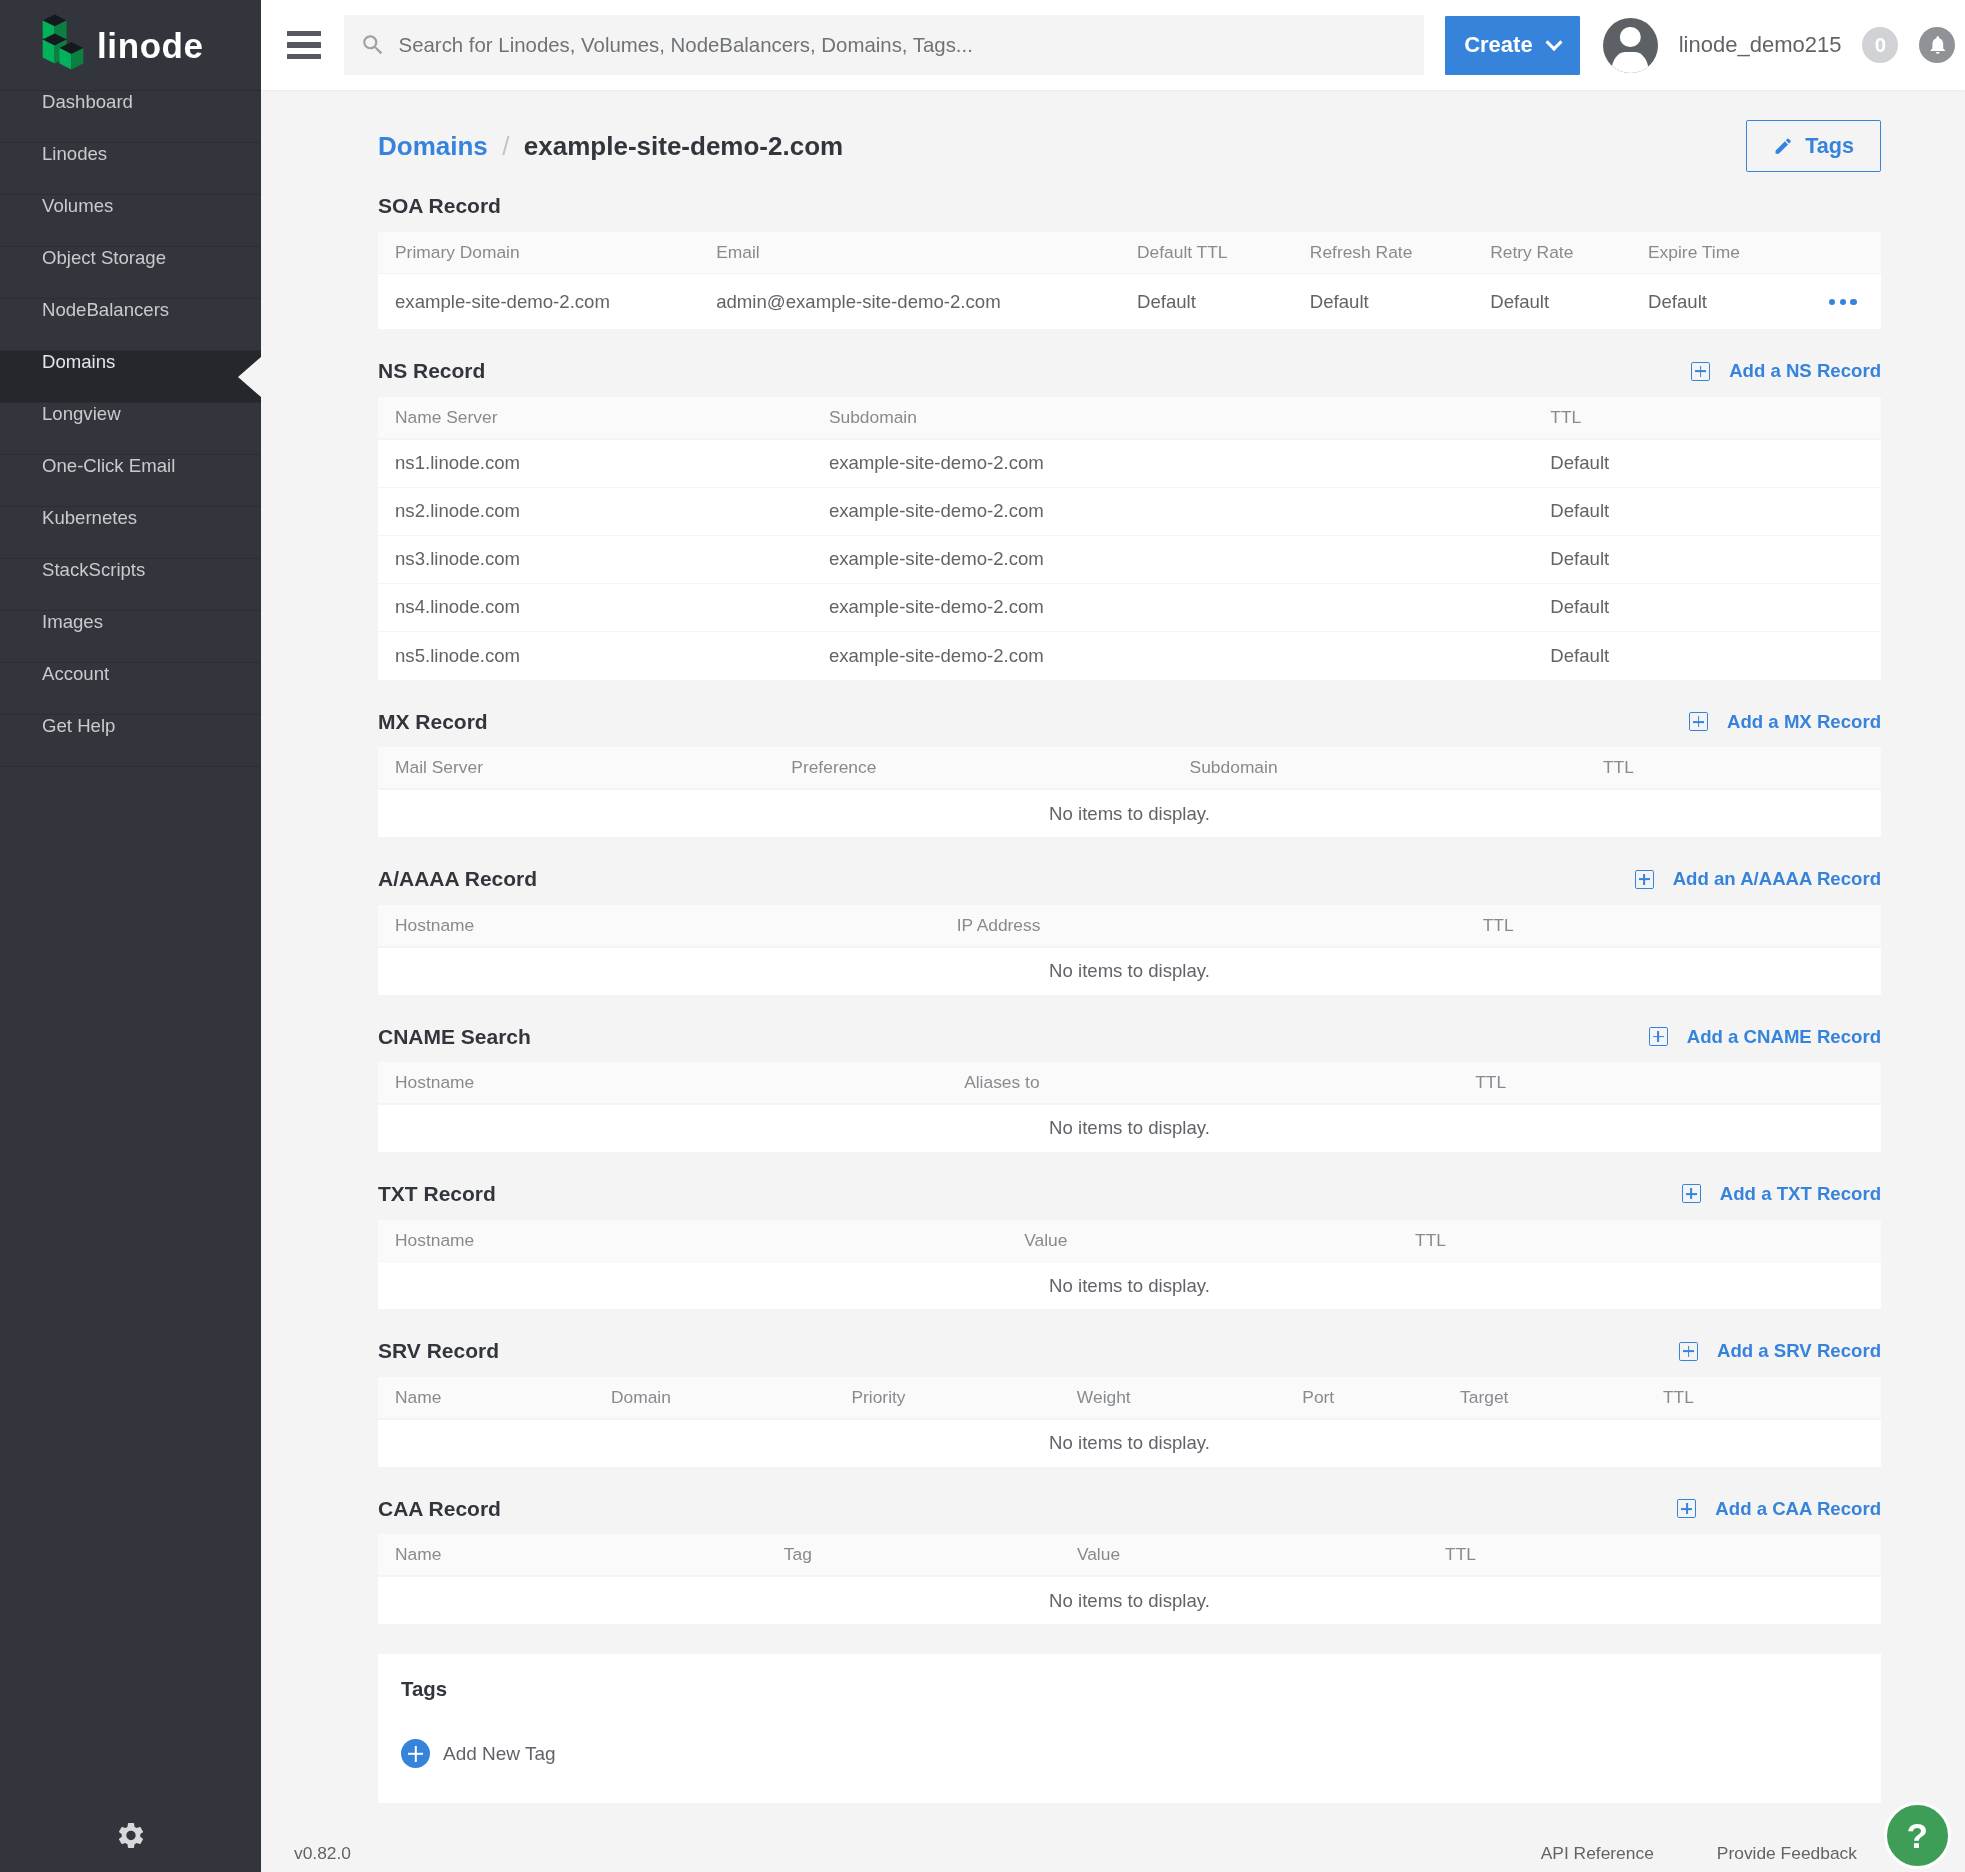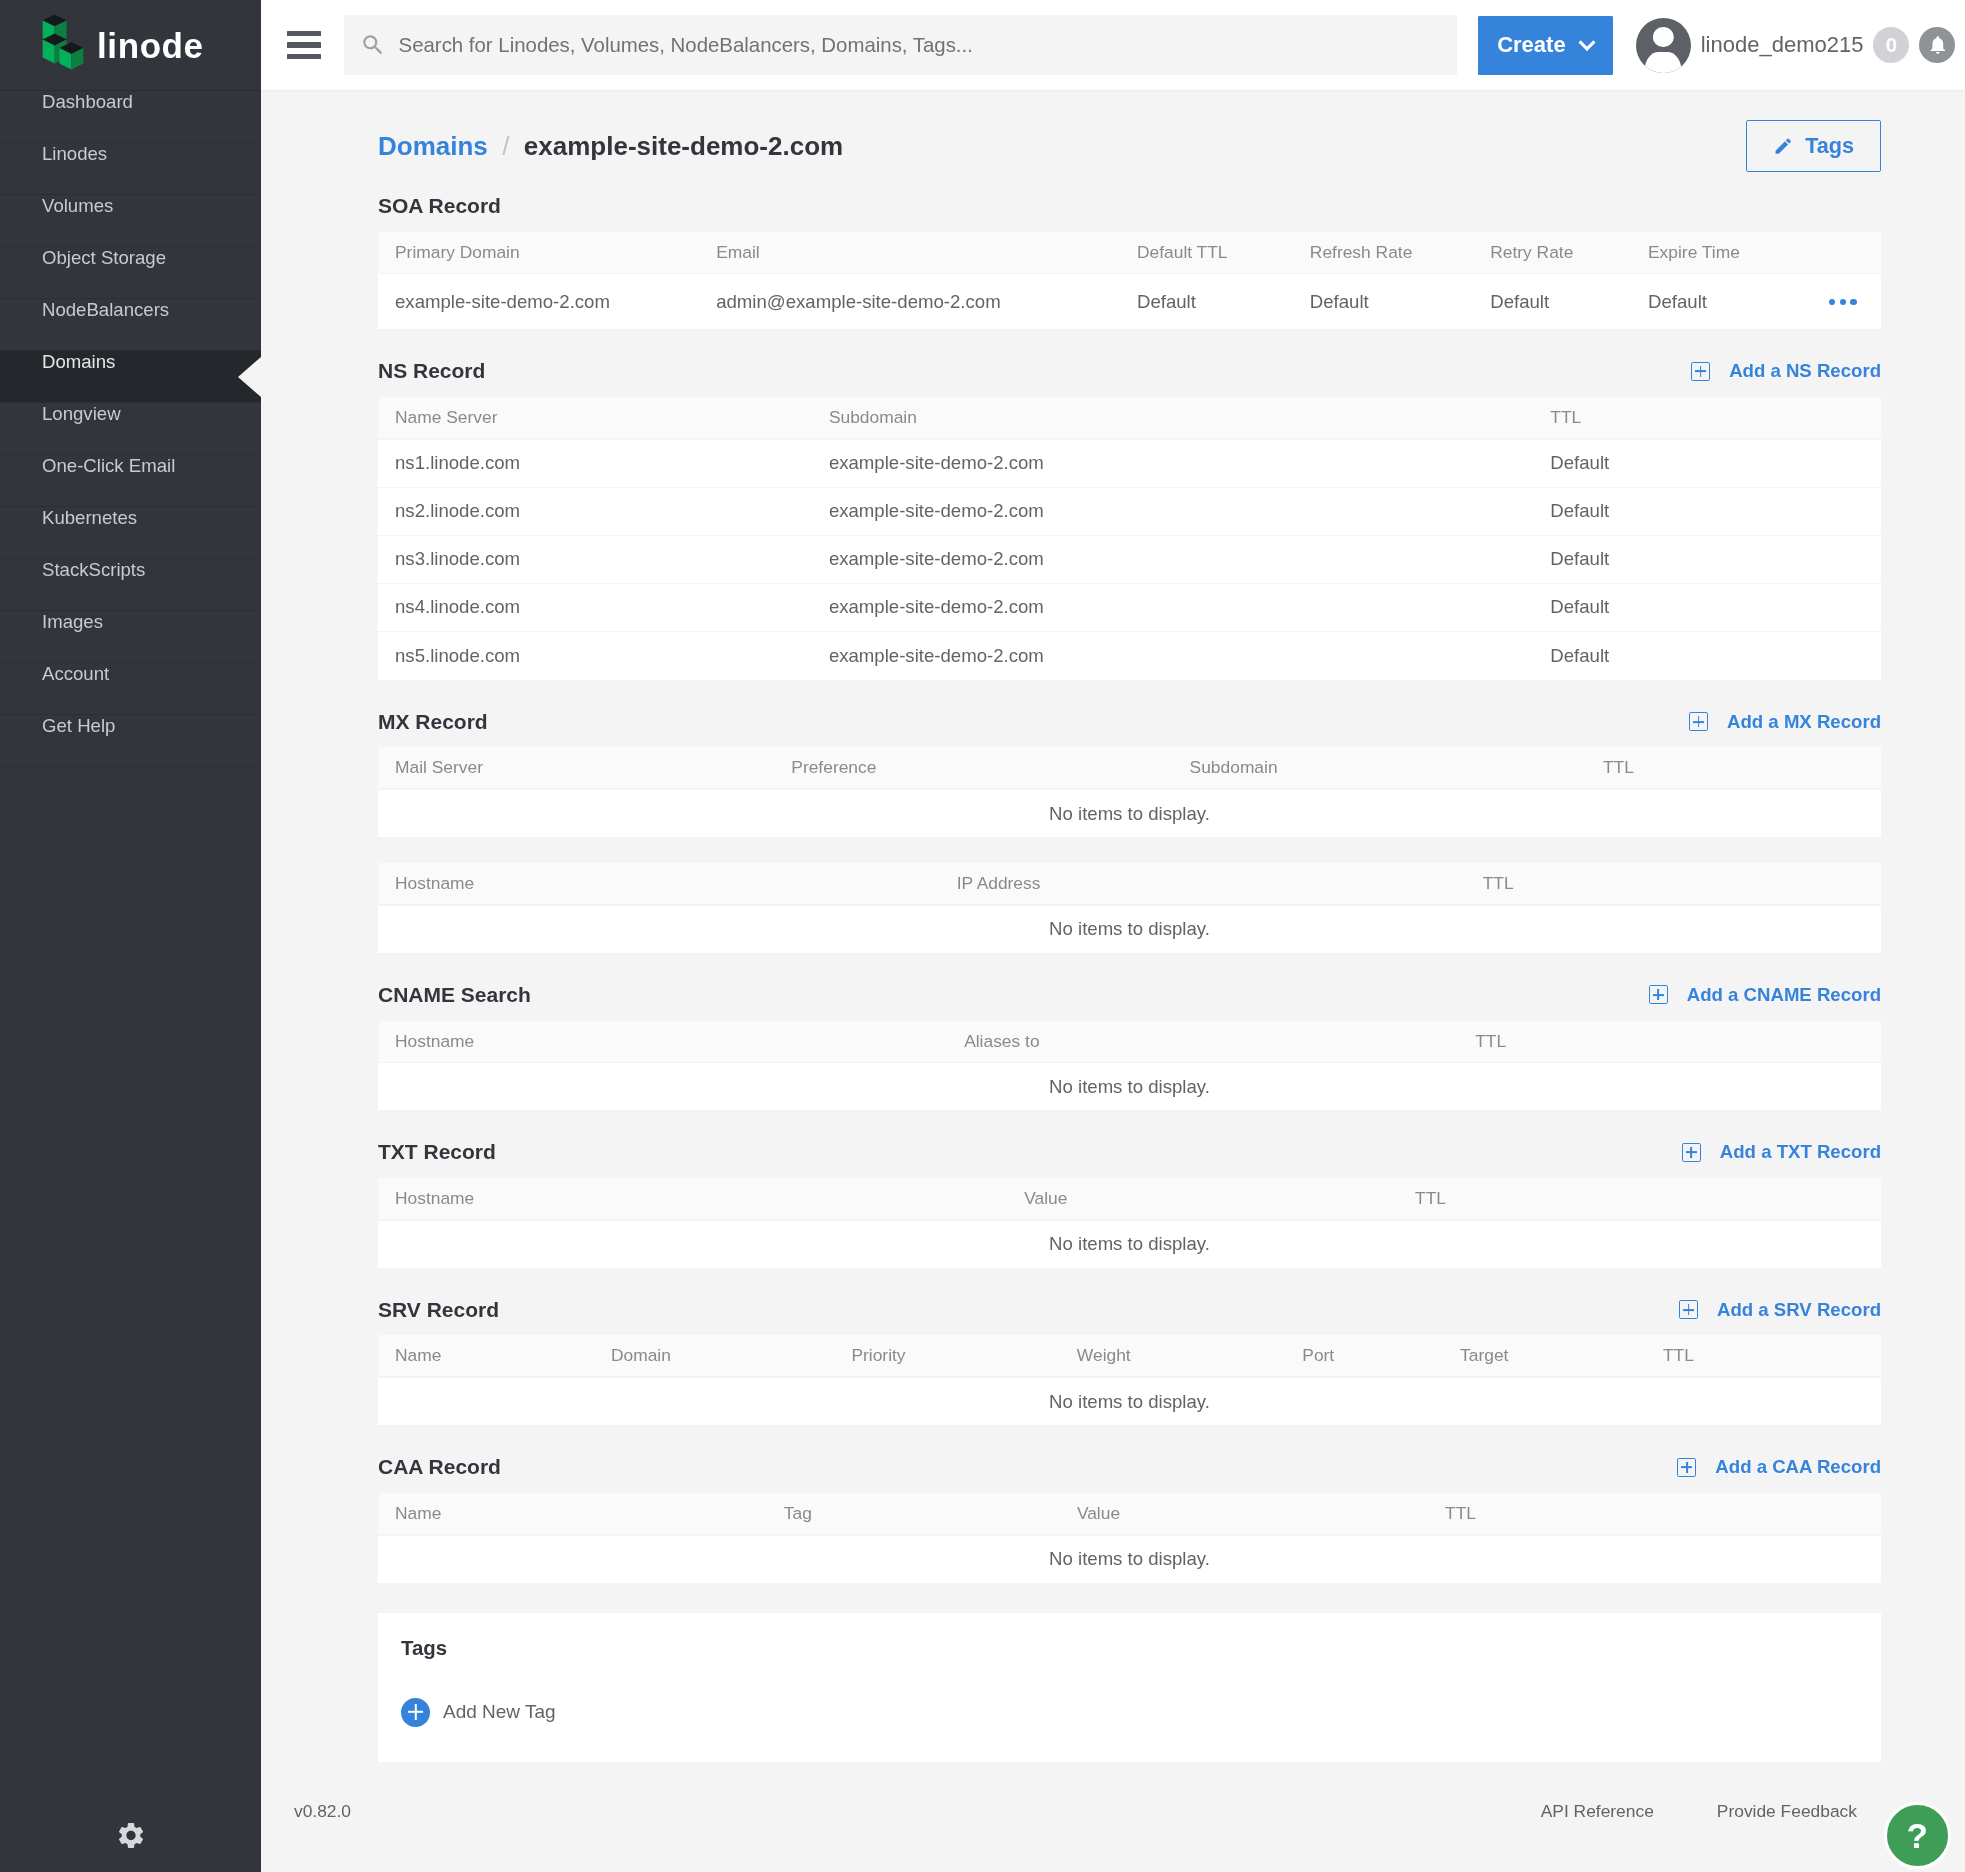--- a/index.html
+++ b/index.html
@@ -28,21 +28,21 @@
   .menu-button i { display:block; height:5.4px; background:#55585e; border-radius:0.6px; }
   .search-box { flex:1; display:flex; align-items:center; height:60px; background:#f4f4f4;
                 margin:0 20.4px 0 23px; padding:0 15.6px; }
   .search-box input { flex:1; border:0; background:transparent; outline:none; font-size:20.4px;
                 color:#3b3f45; font-family:"Liberation Sans",sans-serif; margin-left:13px; }
   .search-box input::placeholder { color:#6e7377; opacity:1; }
   .create-button { display:flex; align-items:center; justify-content:center; gap:15.6px; width:135px; height:59px;
                 background:#3683dc; color:#fff; font-size:22px; font-weight:bold; border:0; border-radius:1.2px; cursor:pointer; }
   .chevron-down { width:12px; height:12px; border-right:3px solid #fff; border-bottom:3px solid #fff;
                 transform:rotate(45deg) translate(-1.8px,-1.8px); }
-  .user-menu { display:flex; align-items:center; gap:10px; margin-left:23px; cursor:pointer; }
+  .user-menu { display:flex; align-items:center; gap:21px; margin-left:23px; cursor:pointer; }
   .avatar { width:55px; height:55px; border-radius:50%; background:#5d6065; position:relative; overflow:hidden; }
   .avatar .head { position:absolute; left:50%; top:9.6px; transform:translateX(-50%); width:20.4px; height:20.4px;
                 background:#fff; border-radius:50%; }
   .avatar .body { position:absolute; left:50%; top:34px; transform:translateX(-50%); width:37px; height:24px;
                 background:#fff; border-radius:50% 50% 45% 45% / 100% 100% 30% 30%; }
   .username { font-size:22px; color:#606469; }
   .count-badge { width:36px; height:36px; border-radius:50%; background:#d0d2d5; color:#fff; font-size:20.4px;
                 font-weight:bold; display:flex; align-items:center; justify-content:center; }
   .bell-button { width:36px; height:36px; border-radius:50%; background:#8f9296; display:flex;
                 align-items:center; justify-content:center; cursor:pointer; }
@@ -323,20 +323,27 @@
             <span class="hcell">Mail Server</span>
             <span class="hcell">Preference</span>
             <span class="hcell">Subdomain</span>
             <span class="hcell">TTL</span>
           </div>
           <div class="empty-row">No items to display.</div>
         </div>
       </section>
 
       <section class="section">
+        <div class="section-head">
+          <span class="section-title">A/AAAA Record</span>
+          <span class="add-link">
+            <span class="plus-square"></span>
+            <span>Add an A/AAAA Record</span>
+          </span>
+        </div>
         <div class="table">
           <div class="grid-row table-head cols-a">
             <span class="hcell">Hostname</span>
             <span class="hcell">IP Address</span>
             <span class="hcell">TTL</span>
           </div>
           <div class="empty-row">No items to display.</div>
         </div>
       </section>
 

